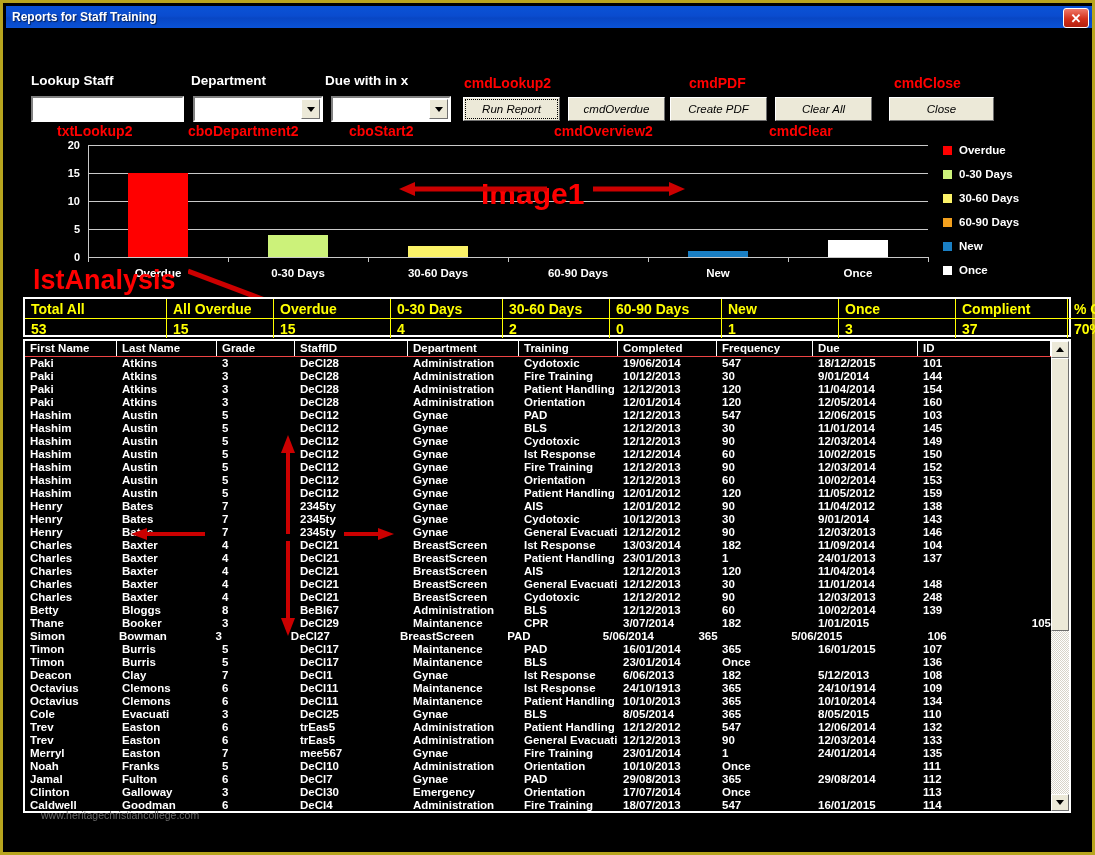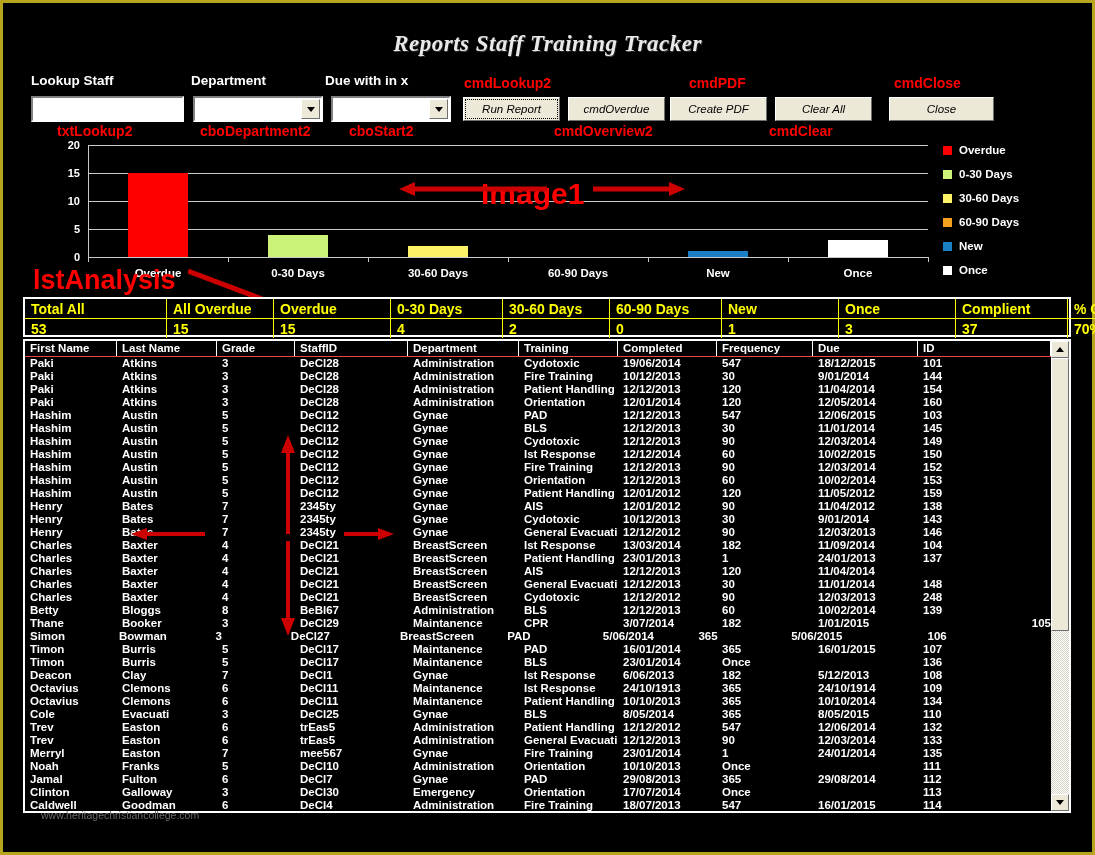--- a/index.html
+++ b/index.html
@@ -186,22 +186,25 @@
     position:absolute;left:38px;top:806px;
     color:#6b6b6b;font-size:10.5px;white-space:nowrap;
     font-family:"Liberation Sans",sans-serif;
   }
 </style>
 </head>
 <body>
 
 <div id="app">
 
-
-  <div id="apptitle">Reports Staff Training Tracker</div>
+  <div id="titlebar">
+    <span class="tb-text">Reports for Staff Training</span>
+    <div id="closebtn">✕</div>
+  </div>
+
 
   <div class="flabel" style="left:28px;top:70px;">Lookup Staff</div>
   <div class="flabel" style="left:188px;top:70px;">Department</div>
   <div class="flabel" style="left:322px;top:70px;">Due with in x</div>
 
   <input class="vtextbox" style="left: 28px; top: 93px; width: 153px; height: 26px;" value="">
 
   <div class="vcombo" style="left:190px;top:93px;width:130px;height:26px;">
     <div class="arrowbox">
         <i></i>
@@ -214,21 +217,21 @@
       </div>
   </div>
 
   <div class="vbutton focused" style="left:460px;top:94px;width:97px;height:24px;">Run Report</div>
   <div class="vbutton" style="left:565px;top:94px;width:97px;height:24px;">cmdOverdue</div>
   <div class="vbutton" style="left:667px;top:94px;width:97px;height:24px;">Create PDF</div>
   <div class="vbutton" style="left:772px;top:94px;width:97px;height:24px;">Clear All</div>
   <div class="vbutton" style="left:886px;top:94px;width:105px;height:24px;">Close</div>
 
   <div class="redtag" style="left:54px;top:120px;">txtLookup2</div>
-  <div class="redtag" style="left:197px;top:120px;">cboDepartment2</div>
+  <div class="redtag" style="left:185px;top:120px;">cboDepartment2</div>
   <div class="redtag" style="left:346px;top:120px;">cboStart2</div>
   <div class="redtag" style="left:461px;top:72px;text-align:right;">cmdLookup2</div>
   <div class="redtag" style="left:551px;top:120px;">cmdOverview2</div>
   <div class="redtag" style="left:686px;top:72px;">cmdPDF</div>
   <div class="redtag" style="left:766px;top:120px;">cmdClear</div>
   <div class="redtag" style="left:891px;top:72px;">cmdClose</div>
 
   <div id="chart">
     <div id="chart-axis">
         <div class="yaxis-lbl" style="top: 119px; right: 998px;">0</div>

